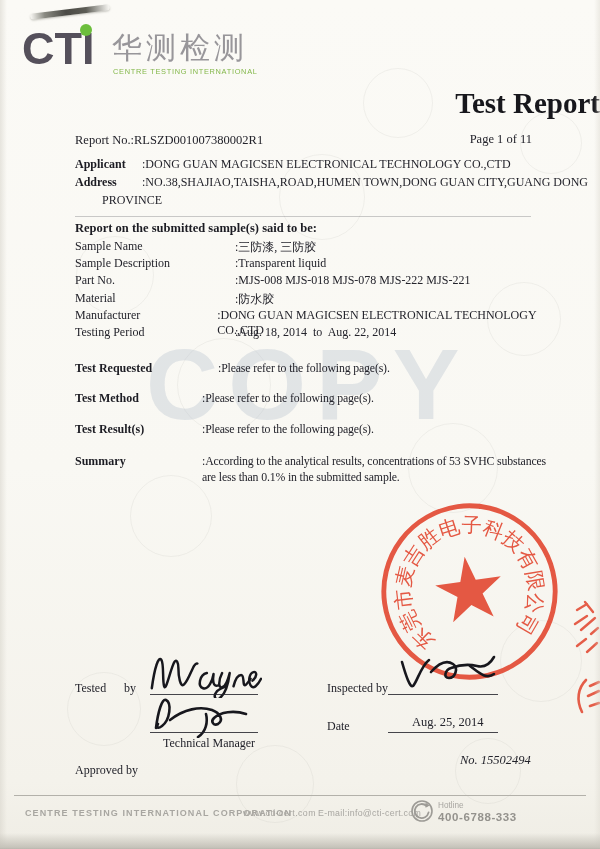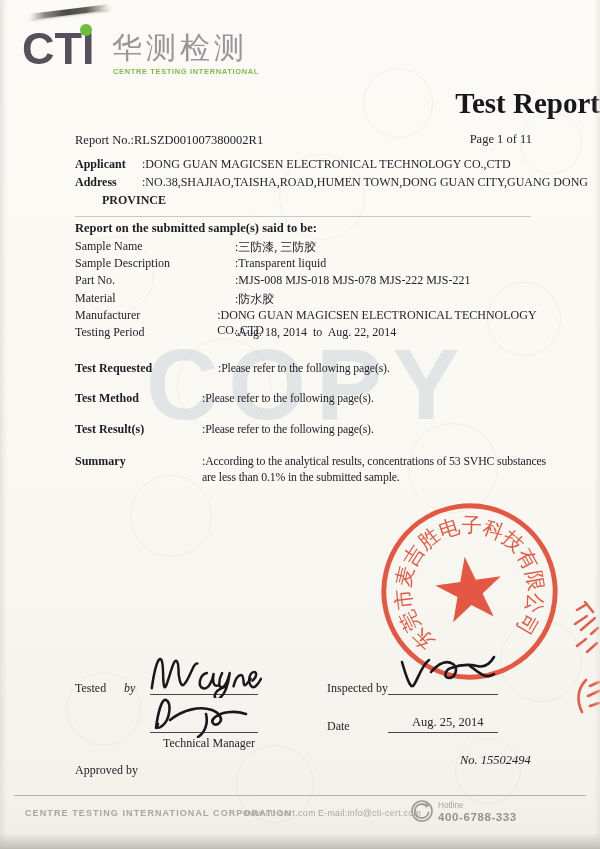--- a/index.html
+++ b/index.html
@@ -14,33 +14,33 @@
   .staple{position:absolute;left:30px;top:9px;width:80px;height:6px;
     background:linear-gradient(90deg,rgba(90,90,85,0) 0%,#8a8a82 18%,#4a4a45 45%,#5c5c55 70%,rgba(90,90,85,0) 100%);
     transform:rotate(-7deg);border-radius:3px;box-shadow:0 1px 2px rgba(120,120,110,.4);}
   
   .logo-cti{position:absolute;left:22px;top:26px;font-family:"Liberation Sans","DejaVu Sans",sans-serif;
     font-weight:bold;font-size:45px;letter-spacing:0px;color:#55505b;line-height:1;}
   .logo-dot{position:absolute;left:80px;top:24px;width:12px;height:12px;border-radius:50%;background:#6cbe3c;}
   .logo-cn{position:absolute;left:112px;top:33px;font-size:30px;color:#98969a;letter-spacing:4px;
     font-family:"Liberation Sans","DejaVu Sans",sans-serif;line-height:1;}
   .logo-sub{position:absolute;left:113px;top:67px;font-size:7.4px;color:#84b84b;letter-spacing:0.7px;
-    font-family:"Liberation Sans","DejaVu Sans",sans-serif;font-weight:bold;}
+    font-family:"Liberation Sans","DejaVu Sans",sans-serif;font-weight:normal;}
   
   .title{position:absolute;left:0;top:87px;width:100%;text-align:right;font-size:29px;font-weight:bold;color:#17171c;}
   .report-no{position:absolute;left:75px;top:133px;font-size:12.5px;}
   .page-info{position:absolute;right:68px;top:132px;font-size:12.5px;}
   .row-line{font-size:12px;line-height:15px;}
   .lbl{font-weight:bold;color:#1c1c23;}
   .val{white-space:pre-wrap;}
   .applicant{position:absolute;left:75px;top:157px;display:flex;}
   .applicant .lbl{width:67px;}
   .address{position:absolute;left:75px;top:175px;display:flex;}
   .address .lbl{width:67px;}
-  .province{position:absolute;left:102px;top:193px;font-size:12px;font-weight:bold;}
+  .province{position:absolute;left:102px;top:193px;font-size:12px;font-weight:normal;}
   .rule-top{position:absolute;left:75px;top:216px;width:456px;height:1px;background:rgba(85,85,92,0.30);}
   .samples-head{position:absolute;left:75px;top:221px;font-size:12.5px;font-weight:bold;color:#1c1c23;}
   .samples{position:absolute;left:75px;top:239px;width:470px;}
   .samples .srow{display:flex;height:17.2px;align-items:flex-start;}
   .samples .slbl{width:160px;font-size:12px;}
   .samples .sval{font-size:12px;}
   .tsec{position:absolute;left:75px;display:flex;}
   .tsec .tlbl{width:127px;font-size:12px;font-weight:bold;color:#1c1c23;}
   .tsec .tval{width:352px;font-size:11.8px;letter-spacing:-0.15px;line-height:15.5px;}
   
@@ -189,21 +189,21 @@
     </g>
   </svg>
   <svg class="edge-frag" style="left:574px;top:676px;" width="26" height="40" viewBox="0 0 26 40">
     <g fill="none" stroke-width="2.6" stroke-linecap="round" stroke="#e2432c">
       <path d="M12 4 C4 12 2 24 8 36"></path>
       <path d="M16 10 l9 -4 M14 20 l11 -5 M16 30 l9 -3"></path>
     </g>
   </svg>
 
   <span class="sig-label" style="left:75px;top:681px;">Tested</span>
-  <span class="sig-label" style="left:124px;top:681px;font-style:italic;">by</span>
+  <span class="sig-label" style="left:124px;top:681px;">by</span>
   <svg class="sig-svg" style="left:148px;top:650px;" width="114" height="48" viewBox="0 0 120 50">
     <path d="M4 40 C7 18 11 6 14 10 C17 14 15 32 17 38 C19 44 24 18 28 12 C30 9 32 13 32 19 C32 27 34 40 38 36 C44 30 48 12 52 14"></path>
     <path d="M62 24 C54 26 52 38 58 40 C64 42 68 31 69 25 C68 31 68 39 74 37"></path>
     <path d="M78 24 C74 32 74 40 78 39 C82 38 85 28 86 24 C85 32 82 45 76 50 C72 54 68 49 72 44 C74 41 78 40 82 38"></path>
     <path d="M90 38 C92 30 95 26 98 26 C101 26 100 32 101 36 C102 39 105 34 108 30"></path>
     <path d="M110 32 C115 28 115 22 111 23 C107 24 105 32 108 37 C111 42 116 36 119 30"></path>
   </svg>
   <div class="sig-line" style="left:150px;top:694px;width:108px;"></div>
 
   <span class="sig-label" style="left:327px;top:681px;">Inspected by</span>

